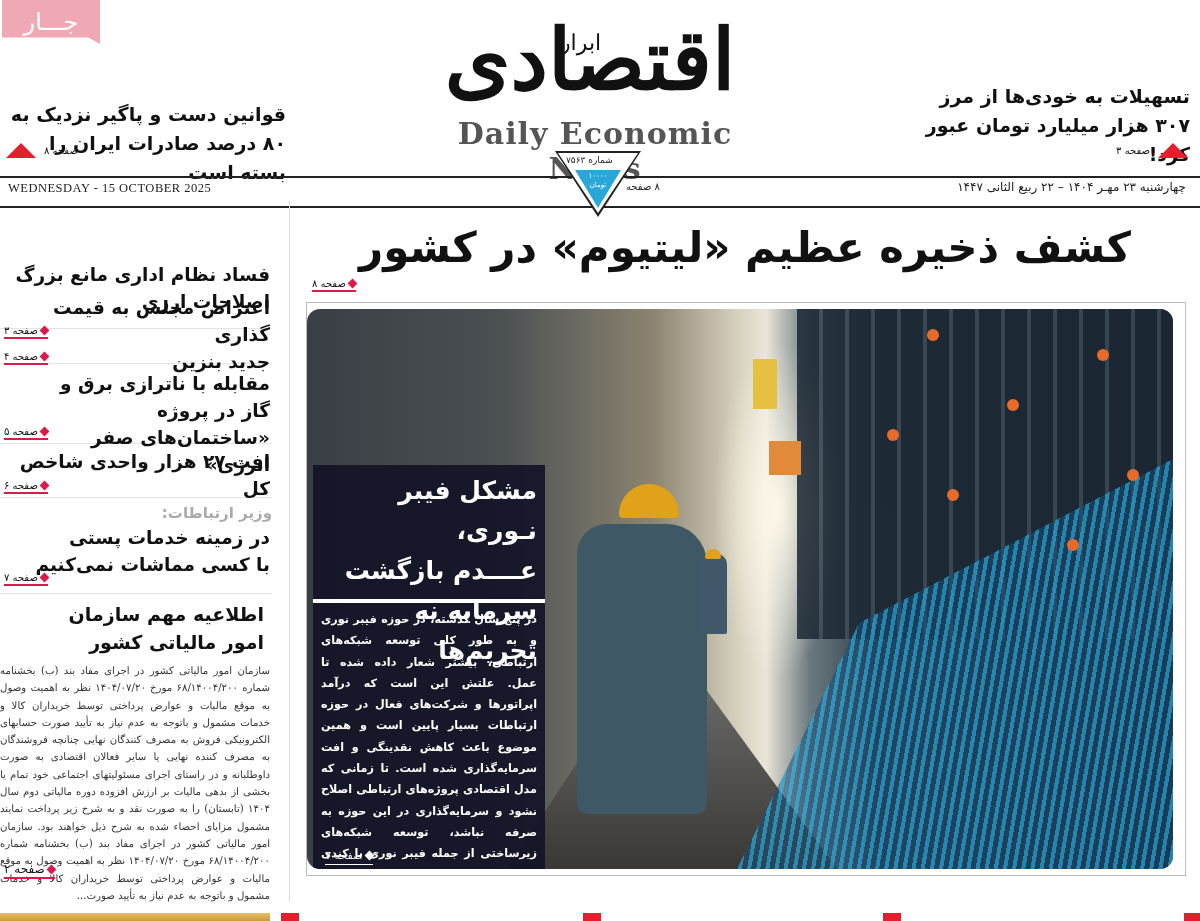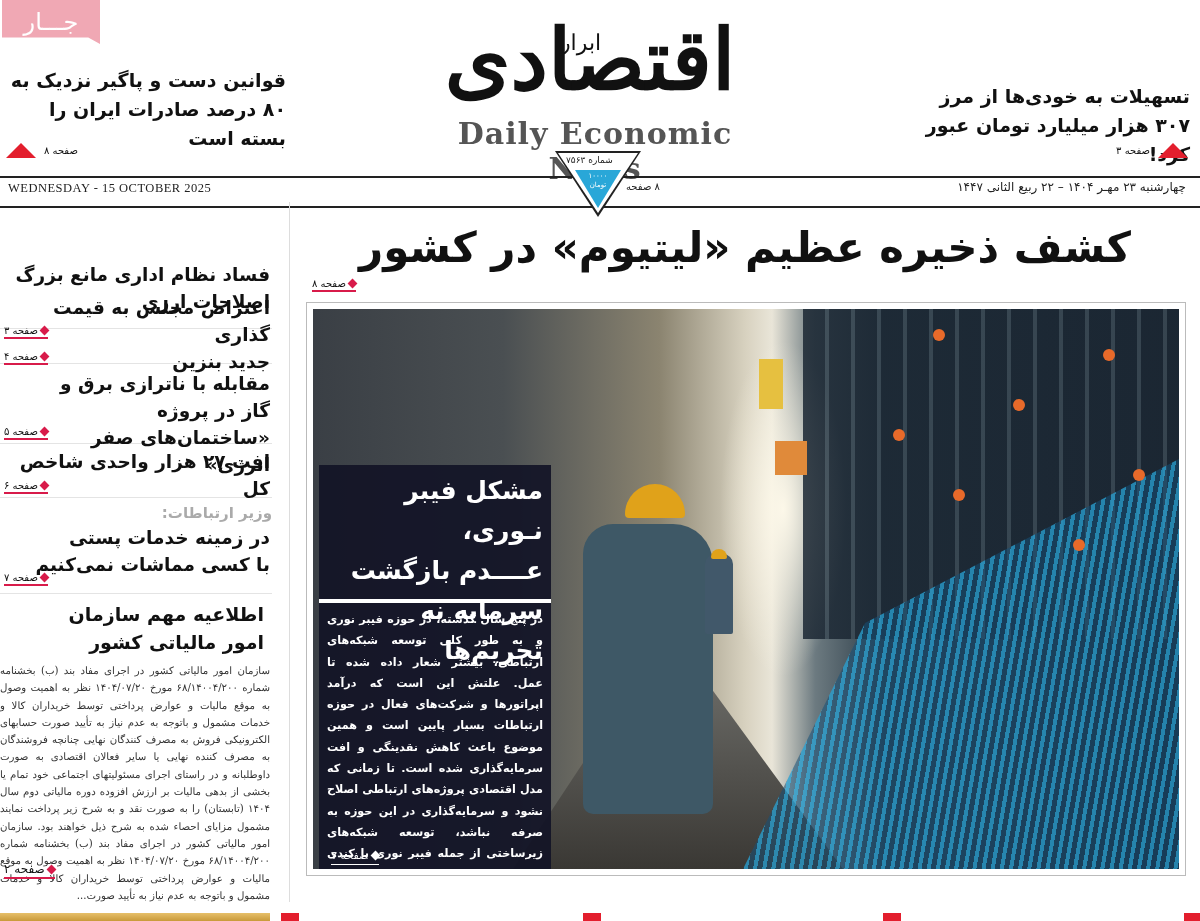--- a/index.html
+++ b/index.html
@@ -7,21 +7,21 @@
     body { position: relative; font-family: "DejaVu Sans", sans-serif; color: #111; }
 
     
     .badge-tab {
       position: absolute; left: 2px; top: 0; width: 98px; height: 44px;
       background: #f0a8b4; color: #fff; font-weight: normal; font-size: 24px;
       display: flex; align-items: center; justify-content: center; letter-spacing: 2px;
       clip-path: polygon(0 0, 100% 0, 100% 100%, 88% 85%, 0 85%);
     }
     .teaser { position: absolute; direction: rtl; text-align: right; font-weight: bold; line-height: 29px; font-size: 19px; color: #111; }
-    .teaser-left { left: 4px; top: 66px; width: 282px; }
+    .teaser-left { left: 4px; top: 100px; width: 282px; }
     .teaser-right { right: 10px; top: 82px; width: 300px; }
     .teaser-ref { position: absolute; display: flex; align-items: center; gap: 8px; font-size: 10px; color: #111; direction: rtl; }
     .red-tri { width: 0; height: 0; border-left: 15px solid transparent; border-right: 15px solid transparent; border-bottom: 15px solid #e31e2d; }
 
     .logo-block { position: absolute; left: 410px; top: 0; width: 380px; height: 160px; }
     .logo-fa {
       position: absolute; left: 0; top: 0; width: 360px; text-align: center; direction: rtl;
       font-family: "DejaVu Serif", serif; font-size: 84px; font-weight: bold; color: #111; line-height: 120px;
       letter-spacing: -2px;
     }
@@ -65,24 +65,25 @@
 
     
     .main-headline {
       position: absolute; left: 310px; top: 218px; width: 870px; text-align: center; direction: rtl;
       font-weight: bold; font-size: 42px; line-height: 60px; color: #111;
     }
     .main-ref { left: 312px; top: 278px; }
 
     .photo-frame { position: absolute; left: 306px; top: 302px; width: 880px; height: 574px; border: 1px solid #bbb; padding: 5px; background: #fff; }
     .photo {
-      position: absolute; left: 6px; top: 6px; width: 866px; height: 560px; overflow: hidden;
+      position: absolute; left: 0; top: 6px; width: 866px; height: 560px; overflow: hidden;
       background:
         radial-gradient(ellipse 90px 240px at 470px 200px, rgba(255,250,235,0.95), rgba(255,250,235,0) 70%),
         linear-gradient(90deg, #3a3f45 0%, #4a4f52 22%, #8b8470 40%, #d8d2c0 50%, #e9e5d8 53%, #6c7a80 58%, #2a3a46 66%, #1a2430 100%);
+      border-radius: 13px;
     }
     .photo .street { position: absolute; left: 200px; top: 370px; width: 330px; height: 190px; background: linear-gradient(180deg, #6a6a66, #3a3834); clip-path: polygon(38% 0, 58% 0, 100% 100%, 0 100%); }
     .photo .cables { position: absolute; left: 430px; top: 150px; width: 436px; height: 410px;
       background:
         repeating-linear-gradient(100deg, rgba(40,160,210,0.85) 0 4px, rgba(20,80,120,0.6) 4px 9px);
       clip-path: polygon(28% 40%, 100% 0, 100% 100%, 0 100%); opacity: 0.9; }
     .photo .rack { position: absolute; left: 490px; top: 0; width: 376px; height: 330px;
       background: repeating-linear-gradient(90deg, #1b2733 0 22px, #3b4a55 22px 26px); opacity: 0.85; }
     .photo .orange-dot { position: absolute; width: 12px; height: 12px; border-radius: 50%; background: #e86a2a; }
     .photo .worker { position: absolute; left: 250px; top: 175px; width: 170px; height: 340px; }

